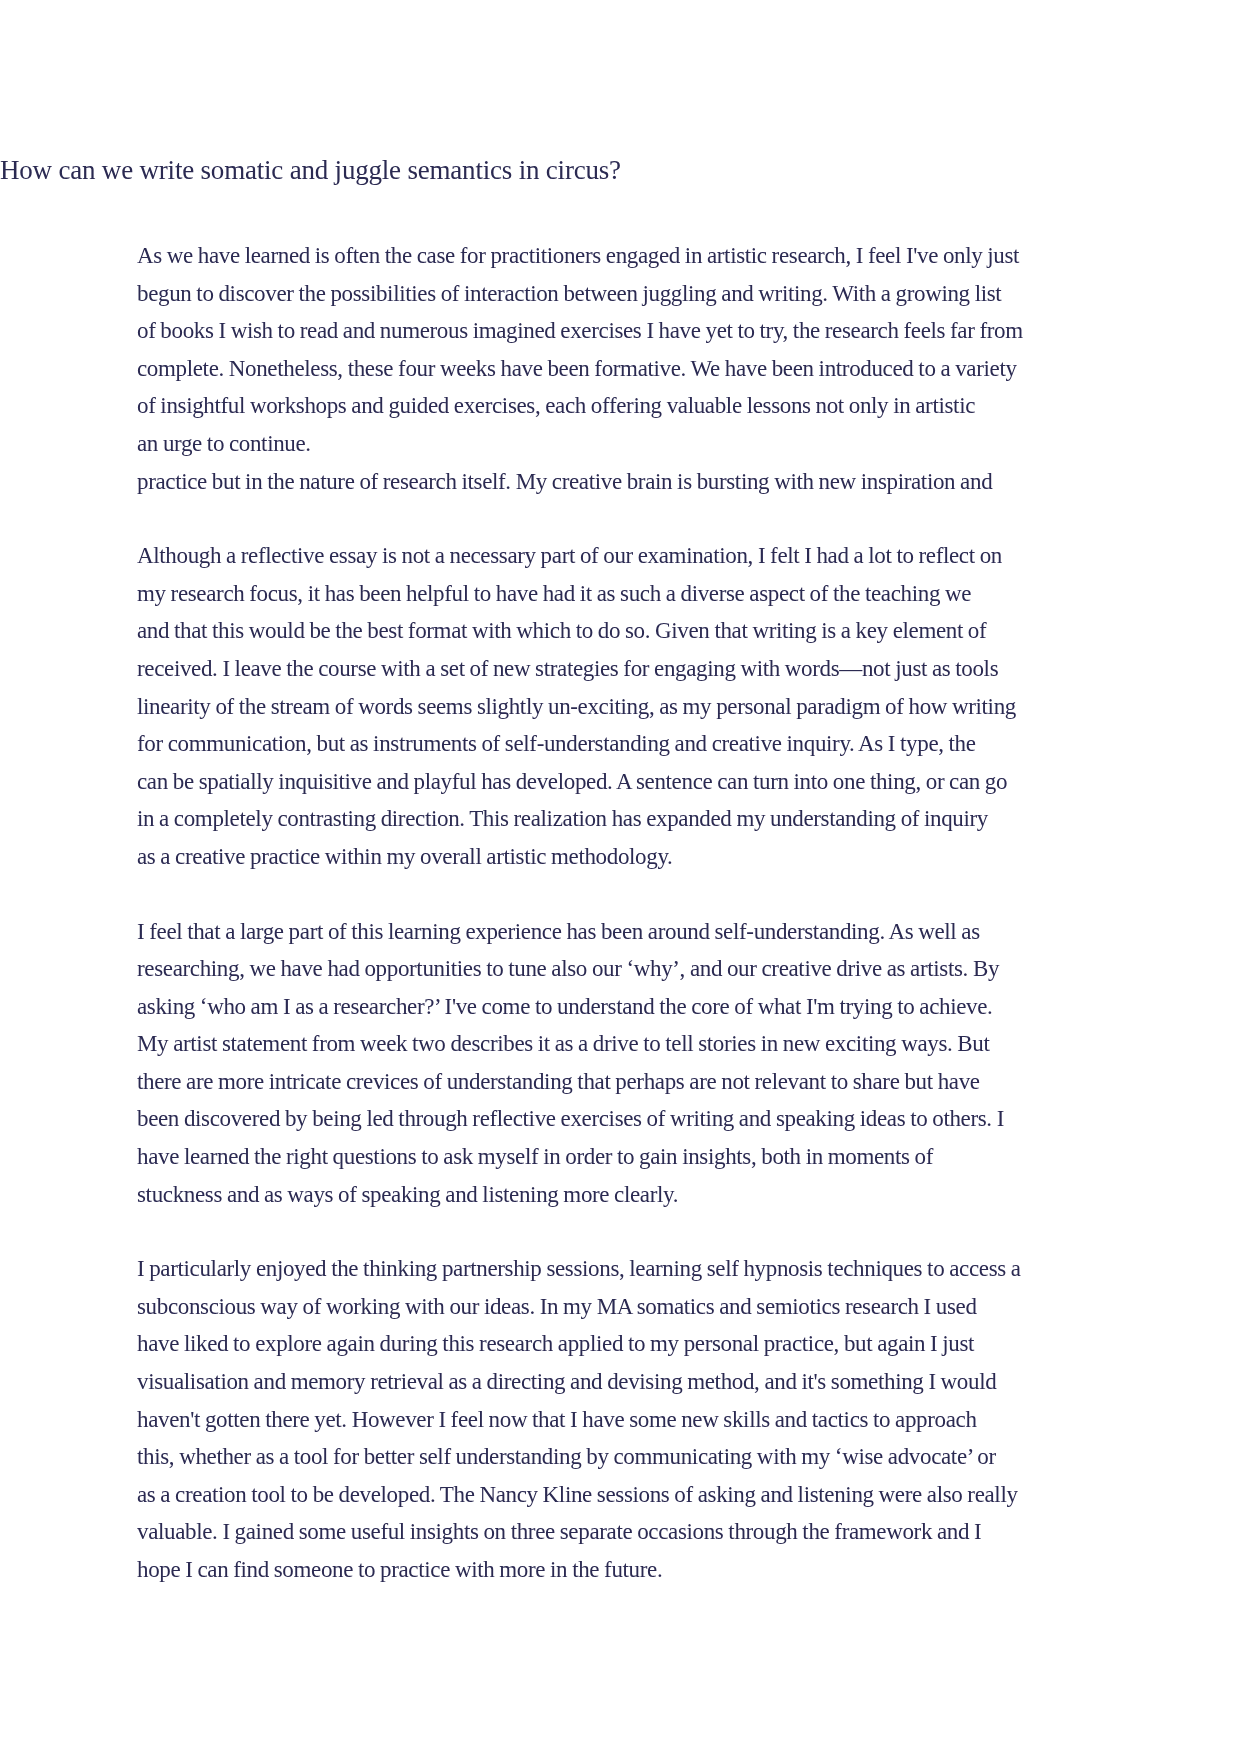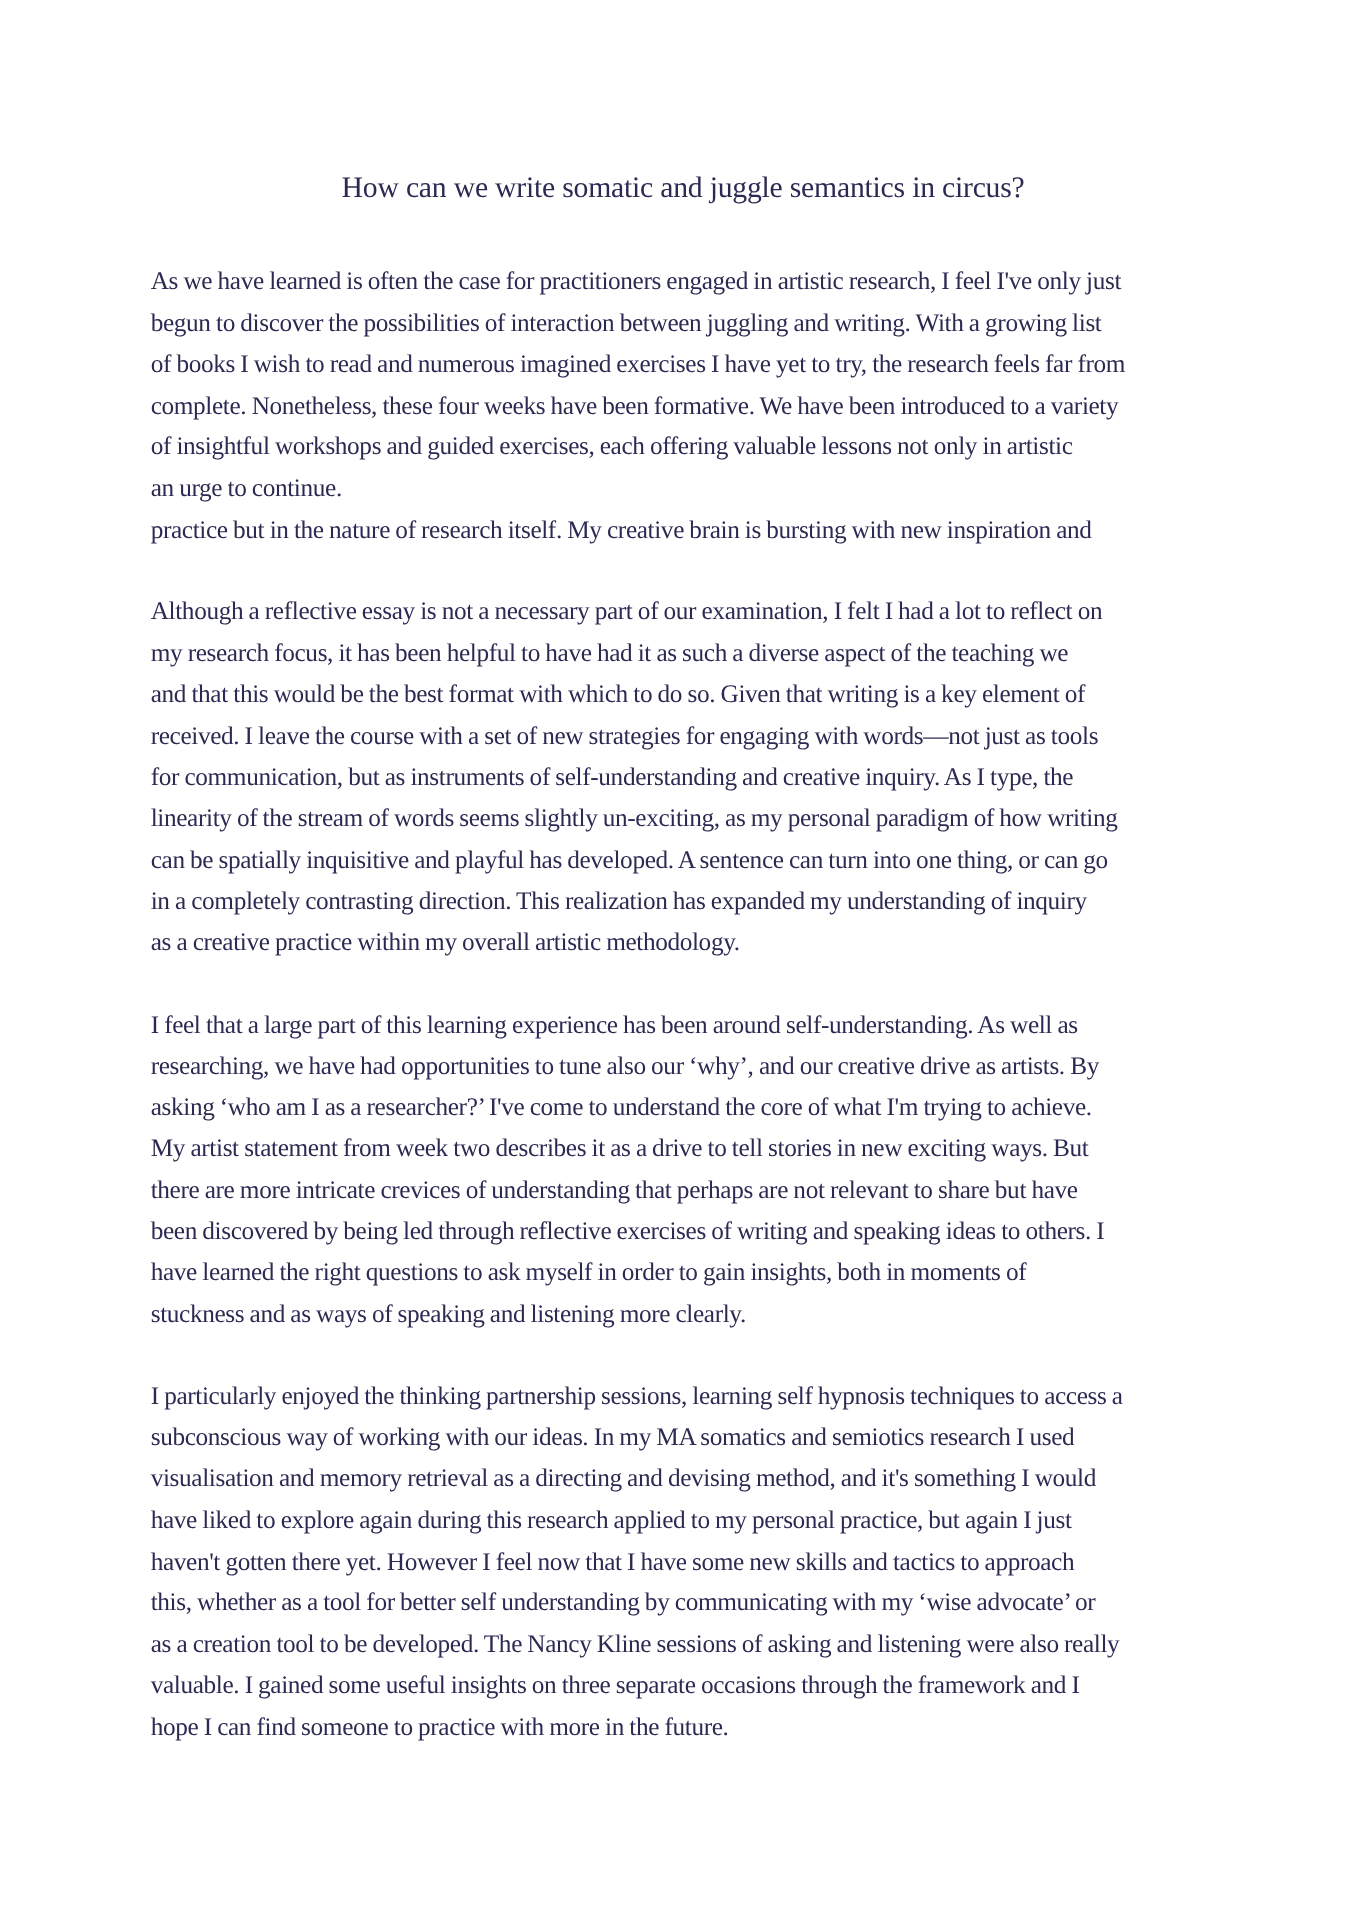--- a/index.html
+++ b/index.html
@@ -19,21 +19,21 @@
       position: absolute;
       left: 0; top: 0;
       width: 1242px;
       height: 1754px;
     }
     .title {
       position: absolute;
       left: 0;
       width: 1242px;
       top: 153px;
-      text-align: center;
+      text-align: left;
       font-size: 27px;
       line-height: 34px;
       letter-spacing: -0.2px;
     }
     .body {
       position: absolute;
       left: 137px;
       top: 237px;
       width: 960px;
     }
@@ -64,43 +64,43 @@
       <span class="line">of insightful workshops and guided exercises, each offering valuable lessons not only in artistic</span>
       <span class="line">an urge to continue.</span>
       <span class="line">practice but in the nature of research itself. My creative brain is bursting with new inspiration and</span>
     </div>
 
     <div class="para">
       <span class="line">Although a reflective essay is not a necessary part of our examination, I felt I had a lot to reflect on</span>
       <span class="line">my research focus, it has been helpful to have had it as such a diverse aspect of the teaching we</span>
       <span class="line">and that this would be the best format with which to do so. Given that writing is a key element of</span>
       <span class="line">received.  I leave the course with a set of new strategies for engaging with words—not just as tools</span>
+      <span class="line">linearity of the stream of words seems slightly un-exciting, as my personal paradigm of how writing</span>
       <span class="line">for communication, but as instruments of self-understanding and creative inquiry. As I type, the</span>
-      <span class="line">linearity of the stream of words seems slightly un-exciting, as my personal paradigm of how writing</span>
       <span class="line">can be spatially inquisitive and playful has developed. A sentence can turn into one thing, or can go</span>
       <span class="line">in a completely contrasting direction. This realization has expanded my  understanding of inquiry</span>
       <span class="line">as a creative practice within my overall artistic methodology.</span>
     </div>
 
     <div class="para">
       <span class="line">I feel that a large part of this learning experience has been around self-understanding. As well as</span>
       <span class="line">researching, we have had opportunities to tune also our ‘why’, and our creative drive as artists. By</span>
       <span class="line">asking ‘who am I as a researcher?’ I've come to understand the core of what I'm trying to achieve.</span>
       <span class="line">My artist statement from week two describes it as a drive to tell stories in new exciting ways. But</span>
       <span class="line">there are more intricate crevices of understanding that perhaps are not relevant to share but have</span>
       <span class="line">been discovered by being led through reflective exercises of writing and speaking ideas to others. I</span>
       <span class="line">have learned the right questions to ask myself in order to gain insights, both in moments of</span>
       <span class="line">stuckness and as ways of speaking and listening more clearly.</span>
     </div>
 
     <div class="para">
       <span class="line">I particularly enjoyed the thinking partnership sessions, learning self hypnosis techniques to access a</span>
       <span class="line">subconscious way of working with our ideas. In my MA somatics and semiotics research I used</span>
+      <span class="line">have liked to explore again during this research applied to my personal practice, but again I just</span>
       <span class="line">visualisation and memory retrieval as a directing and devising method, and it's something I would</span>
-      <span class="line">have liked to explore again during this research applied to my personal practice, but again I just</span>
       <span class="line">haven't gotten there yet. However I feel now that I have some new skills and tactics to approach</span>
       <span class="line">this, whether as a tool for better self understanding by communicating with my ‘wise advocate’ or</span>
       <span class="line">as a creation tool to be developed. The Nancy Kline sessions of asking and listening were also really</span>
       <span class="line">valuable. I gained some useful insights on three separate occasions through the framework and I</span>
       <span class="line">hope I can find someone to practice with more in the future.</span>
     </div>
   </div>
 </div>
 
 </body></html>

